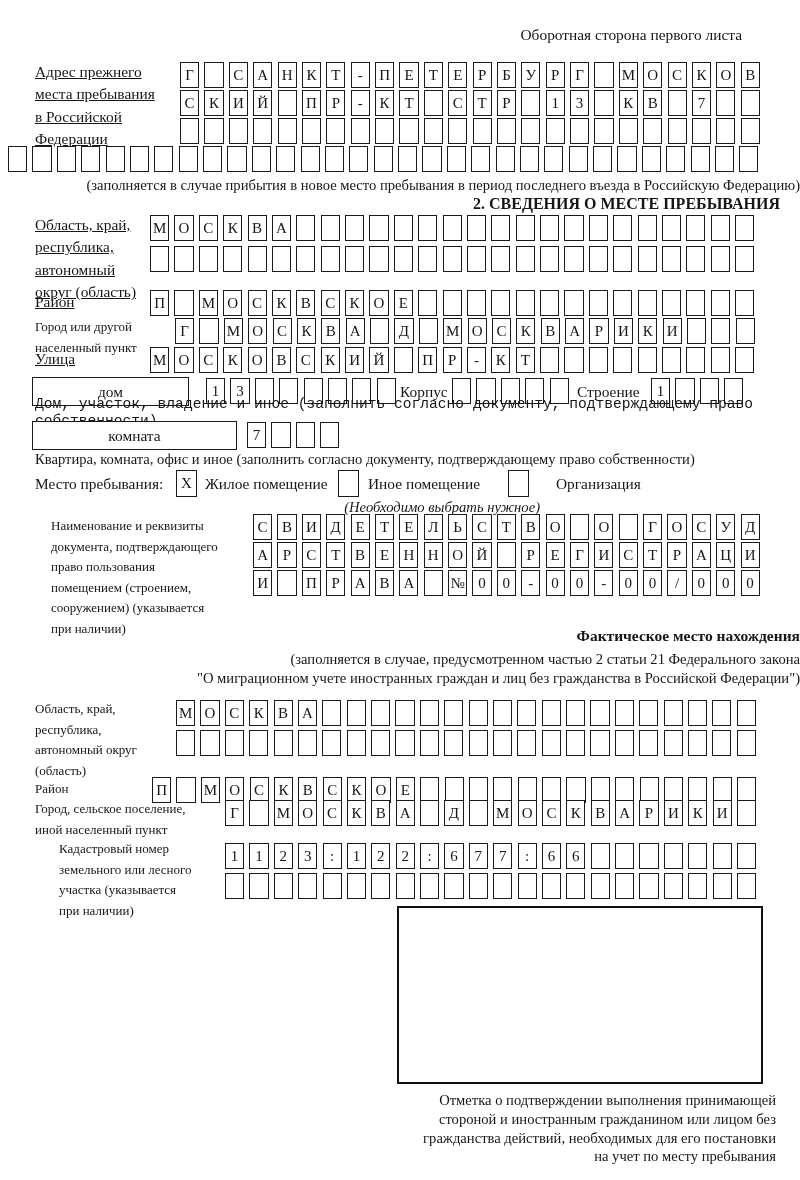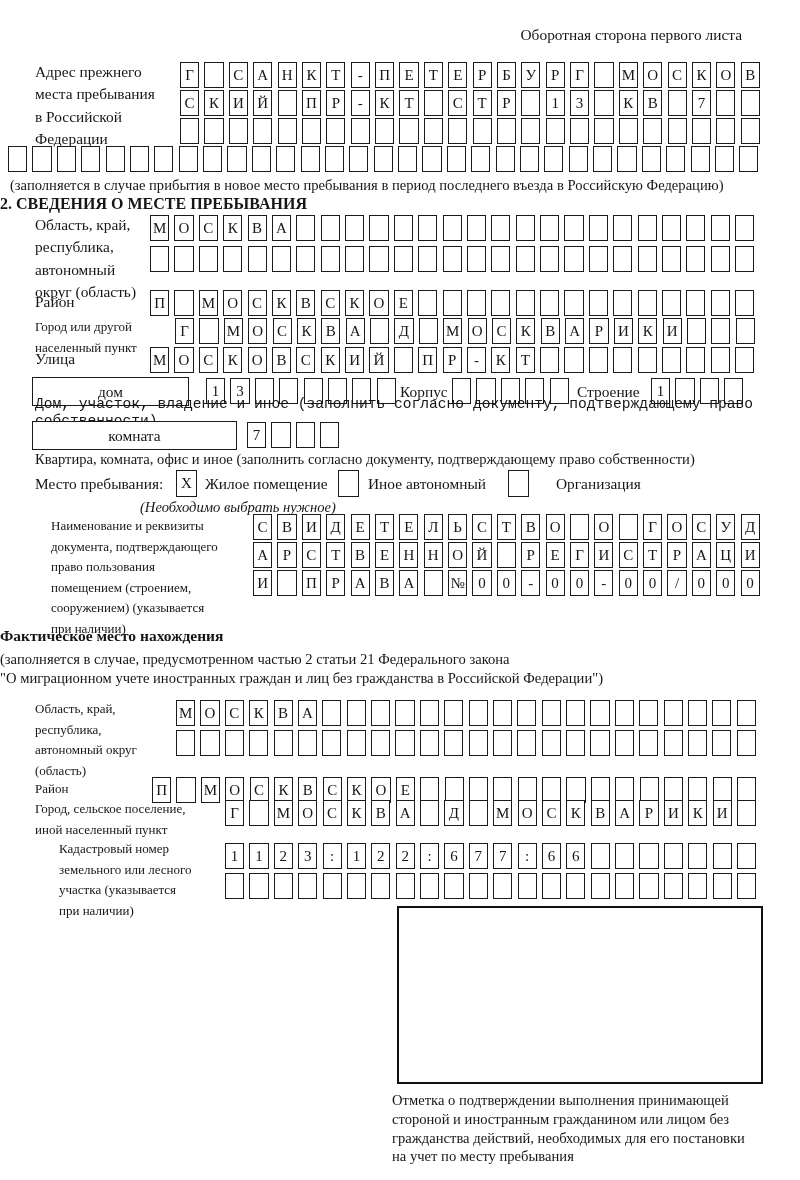--- a/index.html
+++ b/index.html
@@ -1,24 +1,24 @@
 <!DOCTYPE html>
 <html><head>
 <meta charset="utf-8">
 <style>
   html,body{margin:0;padding:0;background:#fff;}
   .page{
     position:relative;width:800px;height:1180px;background:#fff;
     font-family:"Liberation Serif","DejaVu Serif",serif;color:#161616;overflow:hidden;
   }
   .abs{position:absolute;}
-  .lbl{font-size:15.4px;line-height:22.4px;white-space:pre-line;}
+  .lbl{font-size:15.4px;line-height:22.4px;white-space:pre-line;text-decoration:underline;}
   .lbl-tight{font-size:13px;line-height:20.6px;white-space:pre-line;}
   .note{font-size:14.6px;line-height:17px;}
-  .center{text-align:left;}
+  .center{text-align:right;}
   .title{font-weight:bold;font-size:16px;}
   .boxrow{display:flex;gap:5.2px;}
   .cbox{
     box-sizing:border-box;flex:0 0 19.2px;width:19.2px;height:26px;
     border:1.6px solid #1a1a1a;background:#fff;
     display:flex;align-items:center;justify-content:center;
     font-size:15px;line-height:1;
   }
   .chk{flex:none;width:21px;height:27px;}
   .labelbox{
@@ -335,21 +335,21 @@
       <span class="cbox"></span>
       <span class="cbox"></span>
     </div>
   <div class="abs note" style="left:35px;top:451px;">Квартира, комната, офис и иное (заполнить согласно документу, подтверждающему право собственности)</div>
 
   <div class="abs" style="left:0;top:470px;width:679px;height:30px;">
     <span class="abs inlinetxt" style="left:35px;top:3px;">Место пребывания:</span>
     <span class="abs cbox chk" style="left:176px;top:0;">X</span>
     <span class="abs inlinetxt" style="left:205px;top:3px;">Жилое помещение</span>
     <span class="abs cbox chk" style="left:338px;top:0;"></span>
-    <span class="abs inlinetxt" style="left:368px;top:3px;">Иное автономный</span>
+    <span class="abs inlinetxt" style="left:368px;top:3px;">Иное помещение</span>
     <span class="abs cbox chk" style="left:508px;top:0;"></span>
     <span class="abs inlinetxt" style="left:556px;top:3px;">Организация</span>
   </div>
   <div class="abs note center" style="left:140px;top:499px;width:400px;font-style:italic;">(Необходимо выбрать нужное)</div>
 
   <div class="abs lbl-tight" style="left:35px;top:516px;margin-left:16px;">Наименование и реквизиты
 документа, подтверждающего
 право пользования
 помещением (строением,
 сооружением) (указывается

